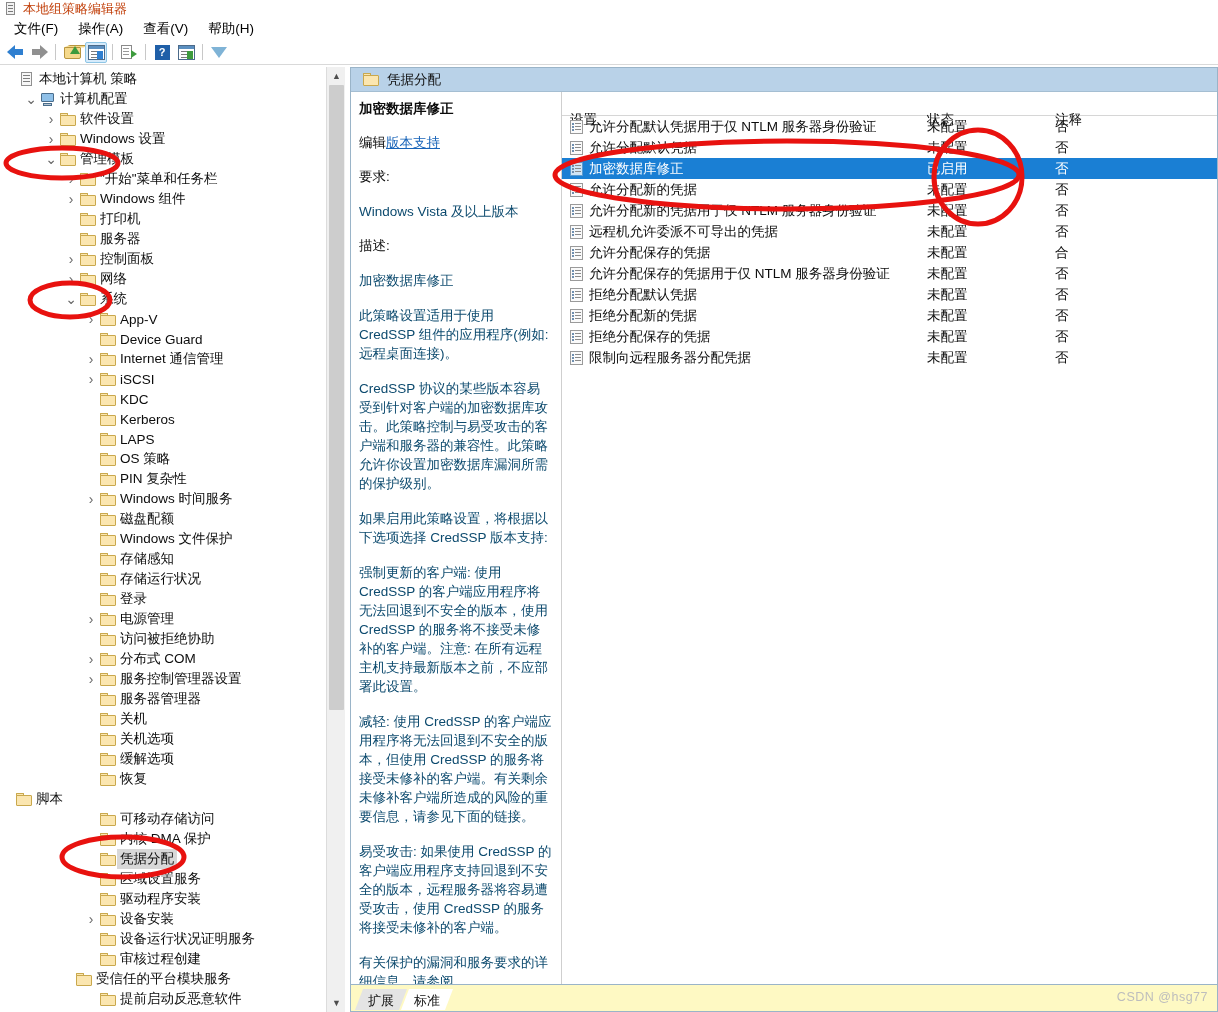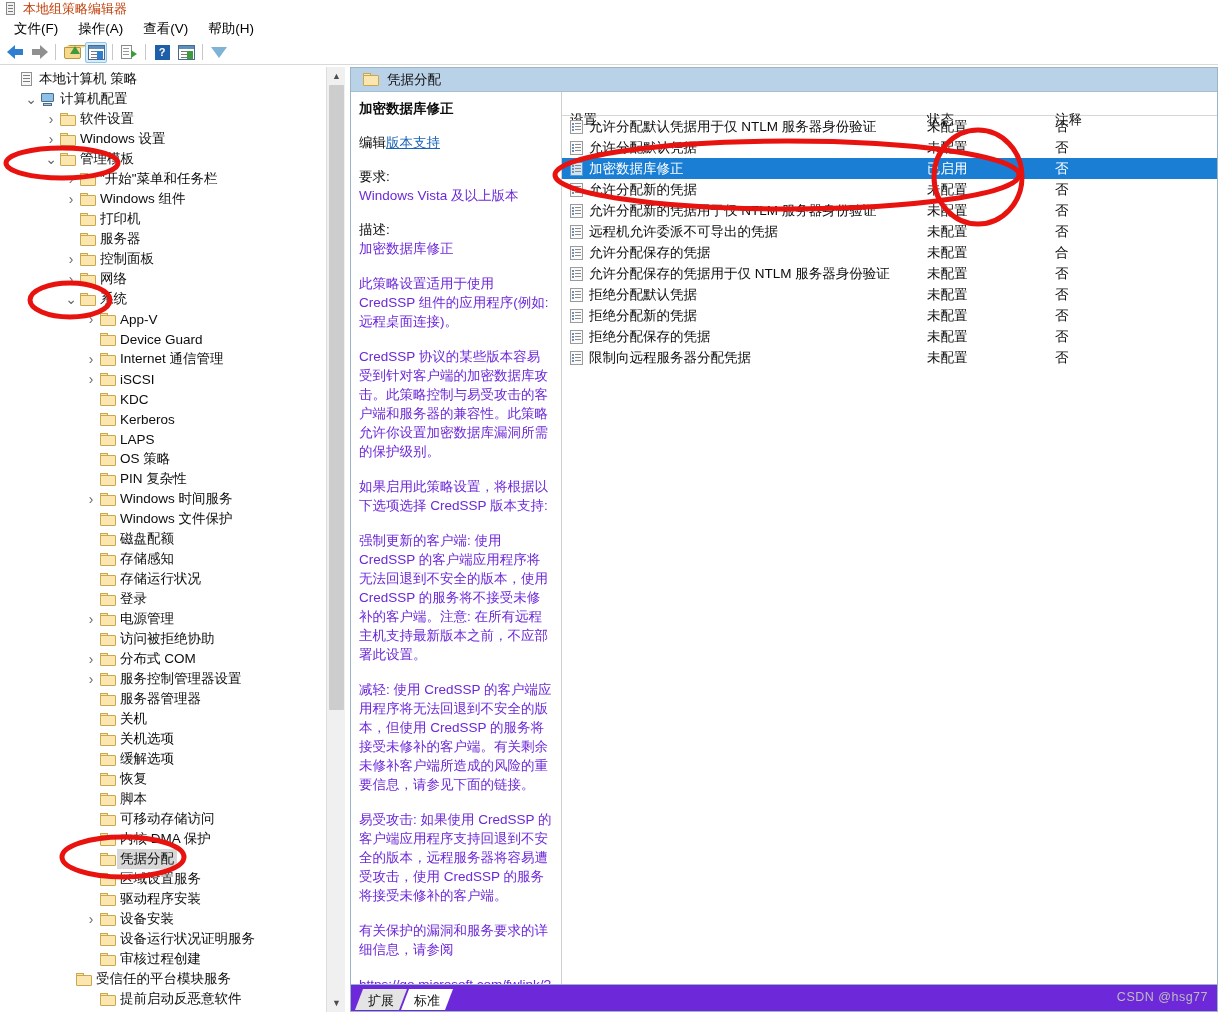--- a/index.html
+++ b/index.html
@@ -188,21 +188,21 @@
   .rp-body { display: flex; height: 892px; }
 
   .desc-pane {
     width: 211px; flex: none; background: #ffffff; padding: 8px 9px 0 8px;
     overflow: hidden; border-right: 1px solid #cfcfcf;
   }
   .desc-title { font-size: 13.5px; font-weight: bold; color: #0b0b0b; margin-bottom: 16px; }
   .desc-edit { font-size: 13.5px; color: #0b0b0b; margin-bottom: 16px; }
   .desc-edit a { color: #1763b8; text-decoration: underline; cursor: pointer; }
   .desc-h { font-size: 13.5px; color: #0b0b0b; }
-  .desc-p { font-size: 13.5px; color: #6d28d9; line-height: 19px; margin: 0 0 16px 0; }
+  .desc-p { font-size: 13.5px; color: #0c4a6e; line-height: 19px; margin: 16px 0 16px 0; }
   .desc-p.tight { margin-bottom: 16px; }
   .desc-url { word-break: break-all; }
 
   .list-pane { flex: 1; background: #ffffff; position: relative; }
   .lp-head {
     display: flex; height: 24px; align-items: stretch;
     border-bottom: 1px solid #d6d6d6; background: #ffffff;
   }
   .lp-head .col {
     font-size: 13.5px; color: #111; display: flex; align-items: center;
@@ -225,21 +225,21 @@
   }
   .ic-setting .sq { position: absolute; left: 0; top: 0; width: 13px; height: 14px;
     background: #fafafa; border: 1px solid #9a9a9a; }
   .ic-setting .d { position: absolute; left: 2px; width: 2px; height: 2px; background: #6f8fb0; }
   .ic-setting .l { position: absolute; left: 5px; width: 6px; height: 1px; background: #8a8a8a; }
   .lrow.sel .ic-setting .sq { background: #cfe4f5; border-color: #5a9ad0; }
 
   
   .tabstrip {
     position: absolute; left: 350px; top: 985px; width: 868px; height: 27px;
-    background: #6d28d9; border-left: 1px solid #9ab4c8;
+    background: #fef9c3; border-left: 1px solid #9ab4c8;
     border-right: 1px solid #9ab4c8; border-bottom: 1px solid #9ab4c8;
   }
   .tabstrip .tabs { position: absolute; left: 4px; top: 4px; display: flex; }
   .tab {
     position: relative; height: 21px; padding: 2px 13px 0 13px;
     font-size: 13px; color: #111; line-height: 19px;
     background: #e4e4e4;
     clip-path: polygon(8px 0, 100% 0, calc(100% - 8px) 100%, 0 100%);
     margin-right: -6px;
   }
@@ -513,36 +513,36 @@
             <span class="fb"></span>
           </span>
           <span class="tlabel">Windows 时间服务</span>
         </div>
         <div class="tnode" style="padding-left: 84px;">
           <span class="twist none" style="font-size: 14px;">›</span>
           <span class="fldr">
             <span class="ft"></span>
             <span class="fb"></span>
           </span>
+          <span class="tlabel">磁盘配额</span>
+        </div>
+        <div class="tnode" style="padding-left: 84px;">
+          <span class="twist none" style="font-size: 14px;">›</span>
+          <span class="fldr">
+            <span class="ft"></span>
+            <span class="fb"></span>
+          </span>
           <span class="tlabel">Windows 文件保护</span>
         </div>
         <div class="tnode" style="padding-left: 84px;">
           <span class="twist none" style="font-size: 14px;">›</span>
           <span class="fldr">
             <span class="ft"></span>
             <span class="fb"></span>
           </span>
-          <span class="tlabel">磁盘配额</span>
-        </div>
-        <div class="tnode" style="padding-left: 84px;">
-          <span class="twist none" style="font-size: 14px;">›</span>
-          <span class="fldr">
-            <span class="ft"></span>
-            <span class="fb"></span>
-          </span>
           <span class="tlabel">存储感知</span>
         </div>
         <div class="tnode" style="padding-left: 84px;">
           <span class="twist none" style="font-size: 14px;">›</span>
           <span class="fldr">
             <span class="ft"></span>
             <span class="fb"></span>
           </span>
           <span class="tlabel">存储运行状况</span>
         </div>
@@ -619,21 +619,21 @@
           <span class="tlabel">缓解选项</span>
         </div>
         <div class="tnode" style="padding-left: 84px;">
           <span class="twist none" style="font-size: 14px;">›</span>
           <span class="fldr">
             <span class="ft"></span>
             <span class="fb"></span>
           </span>
           <span class="tlabel">恢复</span>
         </div>
-        <div class="tnode" style="padding-left: 84px;">
+        <div class="tnode" style="">
           <span class="twist none" style="font-size: 14px;">›</span>
           <span class="fldr">
             <span class="ft"></span>
             <span class="fb"></span>
           </span>
           <span class="tlabel">脚本</span>
         </div>
         <div class="tnode" style="padding-left: 84px;">
           <span class="twist none" style="font-size: 14px;">›</span>
           <span class="fldr">

